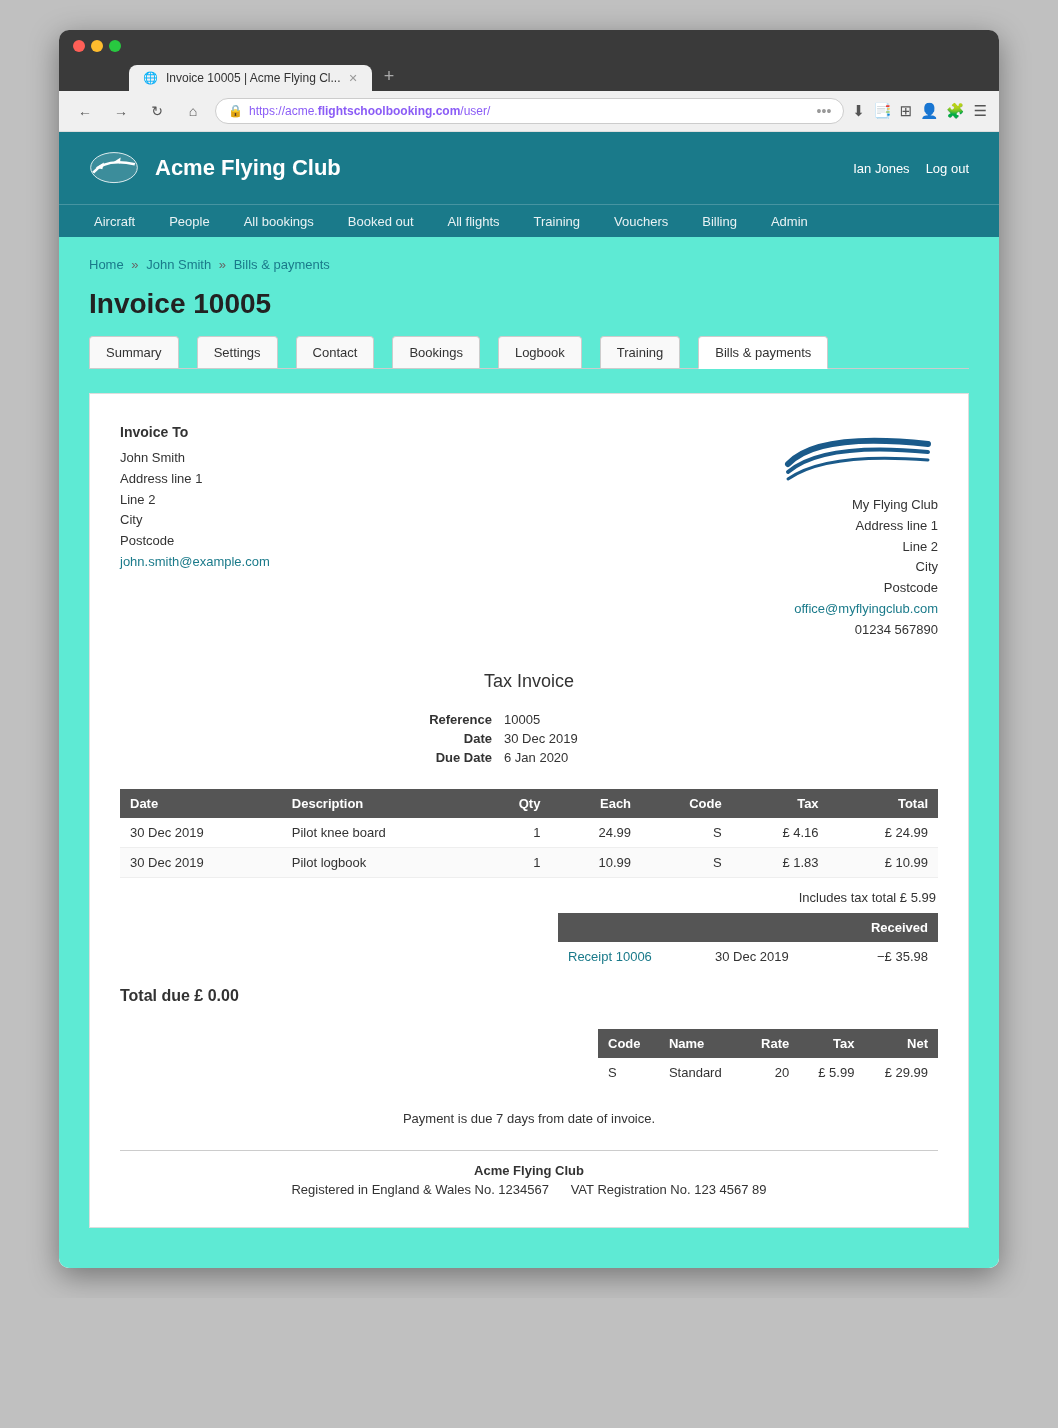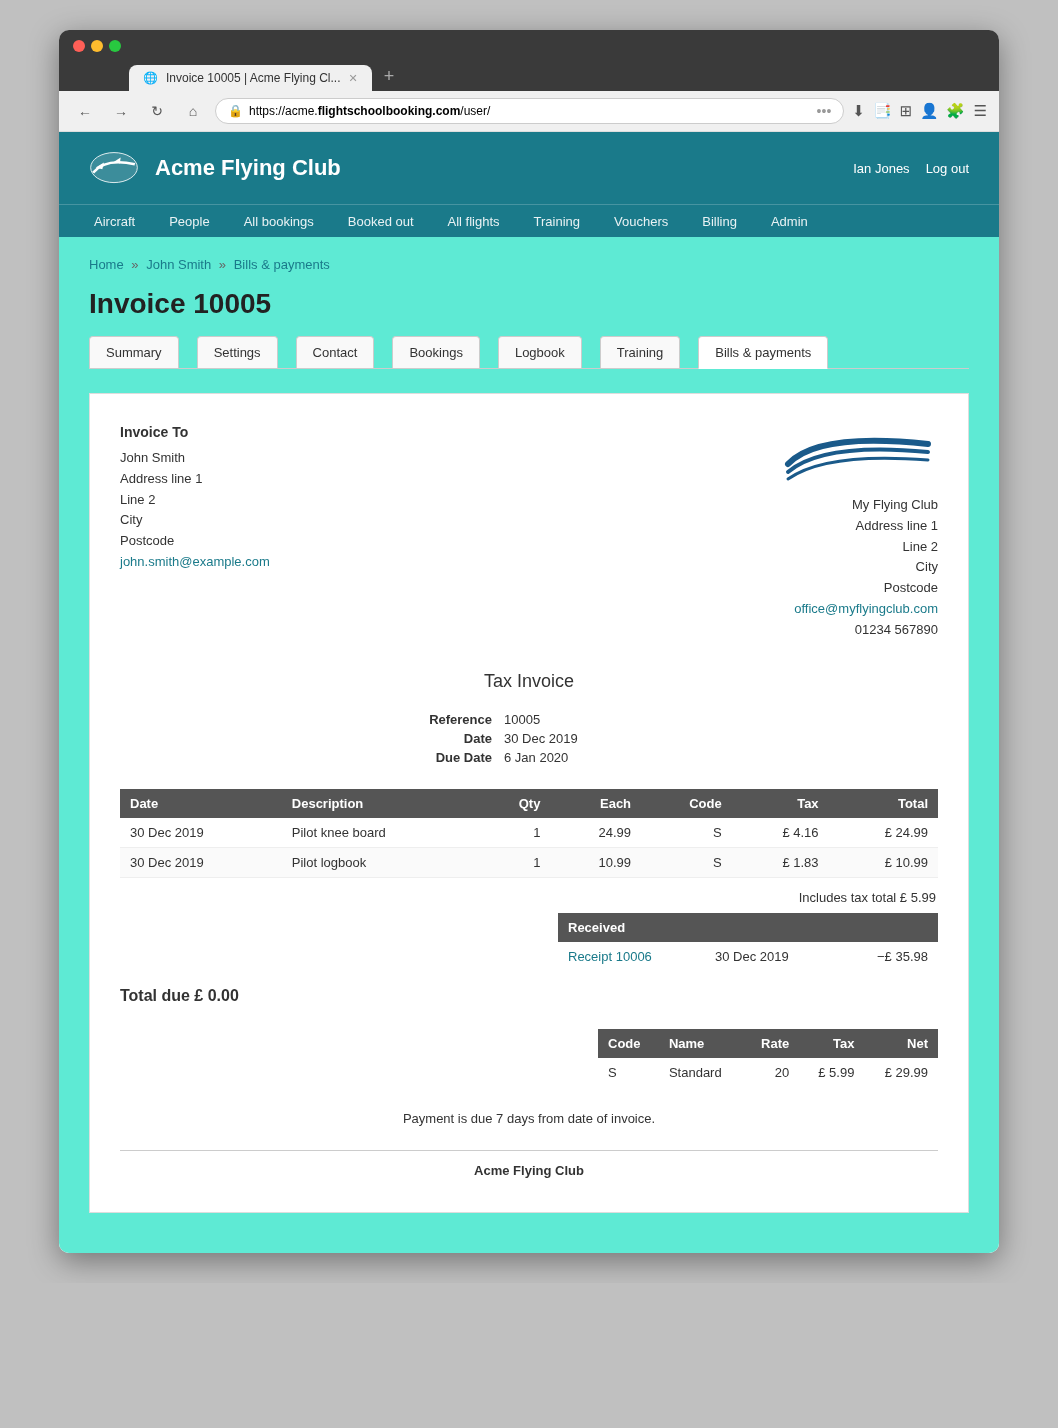--- a/index.html
+++ b/index.html
@@ -67,21 +67,21 @@
       background: white;
       border: 1px solid #ccc;
       border-radius: 20px;
       padding: 4px 12px;
       font-size: 12px;
       color: #333;
       display: flex;
       align-items: center;
       gap: 6px;
     }
-    .address-text { color: #000000; }
+    .address-text { color: #8b5cf6; }
     .address-bold { font-weight: bold; }
     .toolbar-icons { display: flex; gap: 8px; color: #555; font-size: 15px; }
 
     
     .app-content { background: #f5f5f5; }
 
     
     .app-header {
       background: #1a7a8a;
       padding: 16px 30px;
@@ -303,21 +303,21 @@
       width: 380px;
       border-collapse: collapse;
       font-size: 13px;
     }
     .received-table thead tr {
       background: #555;
       color: white;
     }
     .received-table thead th {
       padding: 7px 10px;
-      text-align: left;
+      text-align: right;
       margin-left: 13px;
     }
     .received-table tbody tr { background: white; }
     .received-table tbody td {
       padding: 7px 10px;
       color: #333;
     }
     .received-table tbody td.right { text-align: right; }
     .received-table tbody td a { color: #1a7a8a; text-decoration: none; }
 
@@ -611,17 +611,22 @@
               </tbody>
           </table>
         </div>
 
         <div class="payment-notice">Payment is due 7 days from date of invoice.</div>
 
         <hr class="footer-divider">
 
         <div class="invoice-footer">
           <p>Acme Flying Club</p>
+          <p>
+            <span>Registered in England &amp; Wales No. 1234567</span>
+            &nbsp;&nbsp;&nbsp;&nbsp;
+            <span>VAT Registration No. 123 4567 89</span>
+          </p>
         </div>
       </div>
     </div>
   </div>
 </div>
 
 </body></html>

